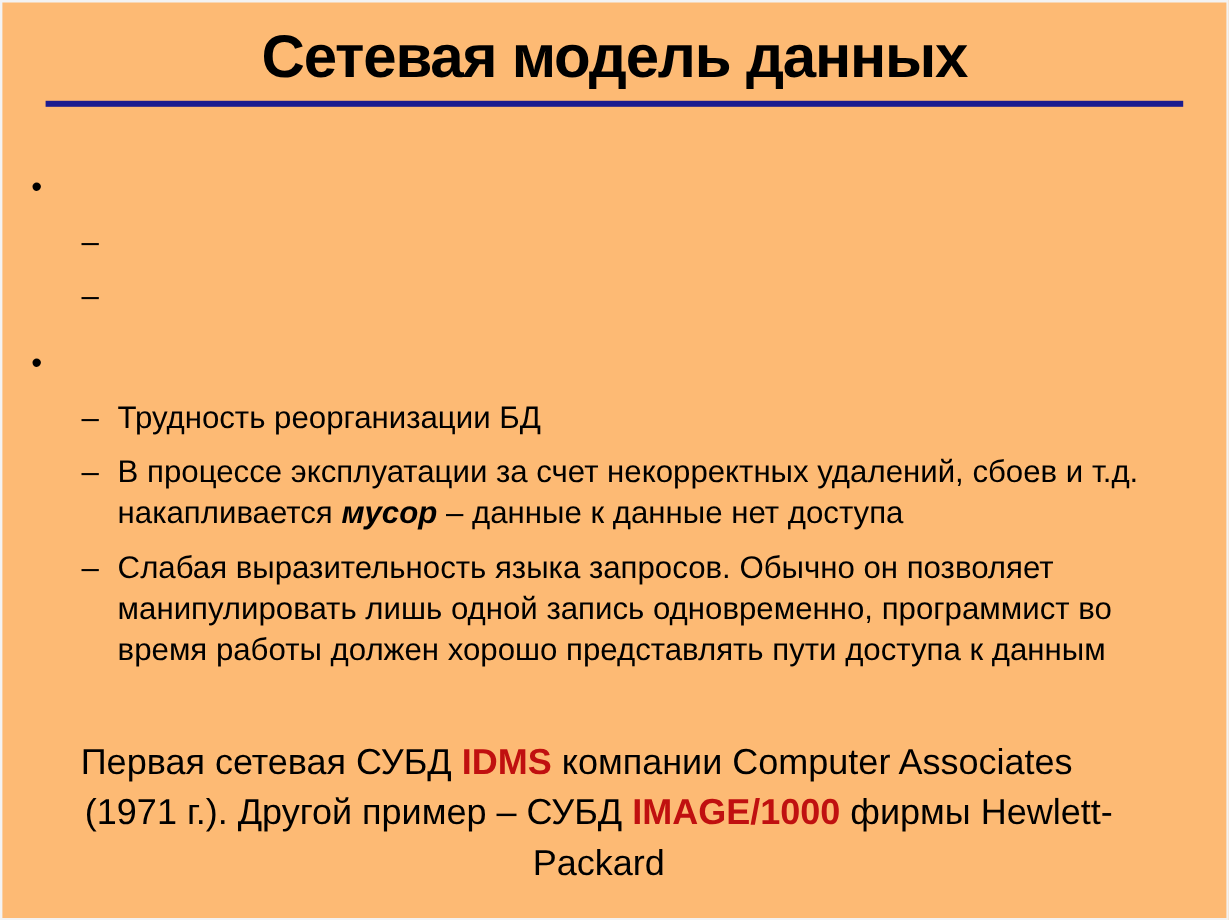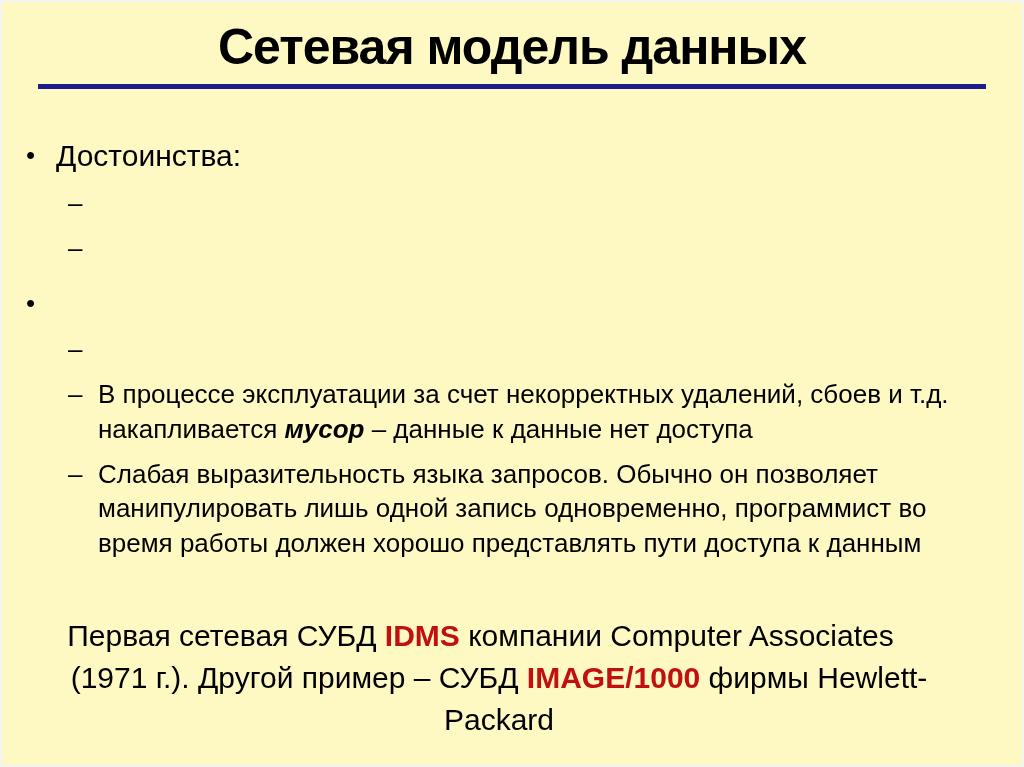--- a/index.html
+++ b/index.html
@@ -5,21 +5,21 @@
   html, body {
     margin: 0;
     padding: 0;
     background: #ffffff;
   }
   .slide {
     position: relative;
     width: 1024px;
     height: 767px;
     box-sizing: border-box;
-    background: #fef9c3;
+    background: #fdba74;
     box-shadow: inset 0 0 0 2px #f3f3f3;
     font-family: "Liberation Sans", "DejaVu Sans", sans-serif;
     color: #000000;
     display: flex;
     flex-direction: column;
     overflow: hidden;
   }
   .title {
     margin: 20px 24px 0 24px;
     font-size: 50px;
@@ -83,37 +83,37 @@
 
 <div class="slide">
 
   <h1 class="title">Сетевая модель данных</h1>
   <div class="title-rule"></div>
 
   <div class="content">
 
     <div class="l1">
       <span class="marker">•</span>
-      <span>Достоинства:</span>
     </div>
 
     <div class="l2">
       <span class="marker">–</span>
     </div>
 
     <div class="l2">
       <span class="marker">–</span>
     </div>
 
     <div class="l1">
       <span class="marker">•</span>
     </div>
 
     <div class="l2">
       <span class="marker">–</span>
+      <span>Трудность реорганизации БД</span>
     </div>
 
     <div class="l2">
       <span class="marker">–</span>
       <span><span>В процессе эксплуатации за счет некорректных удалений, сбоев и т.д. накапливается </span><span class="em-garbage">мусор</span><span> – данные к данные нет доступа</span></span>
     </div>
 
     <div class="l2">
       <span class="marker">–</span>
       <span>Слабая выразительность языка запросов. Обычно он позволяет манипулировать лишь одной запись одновременно, программист во время работы должен хорошо представлять пути доступа к данным</span>

